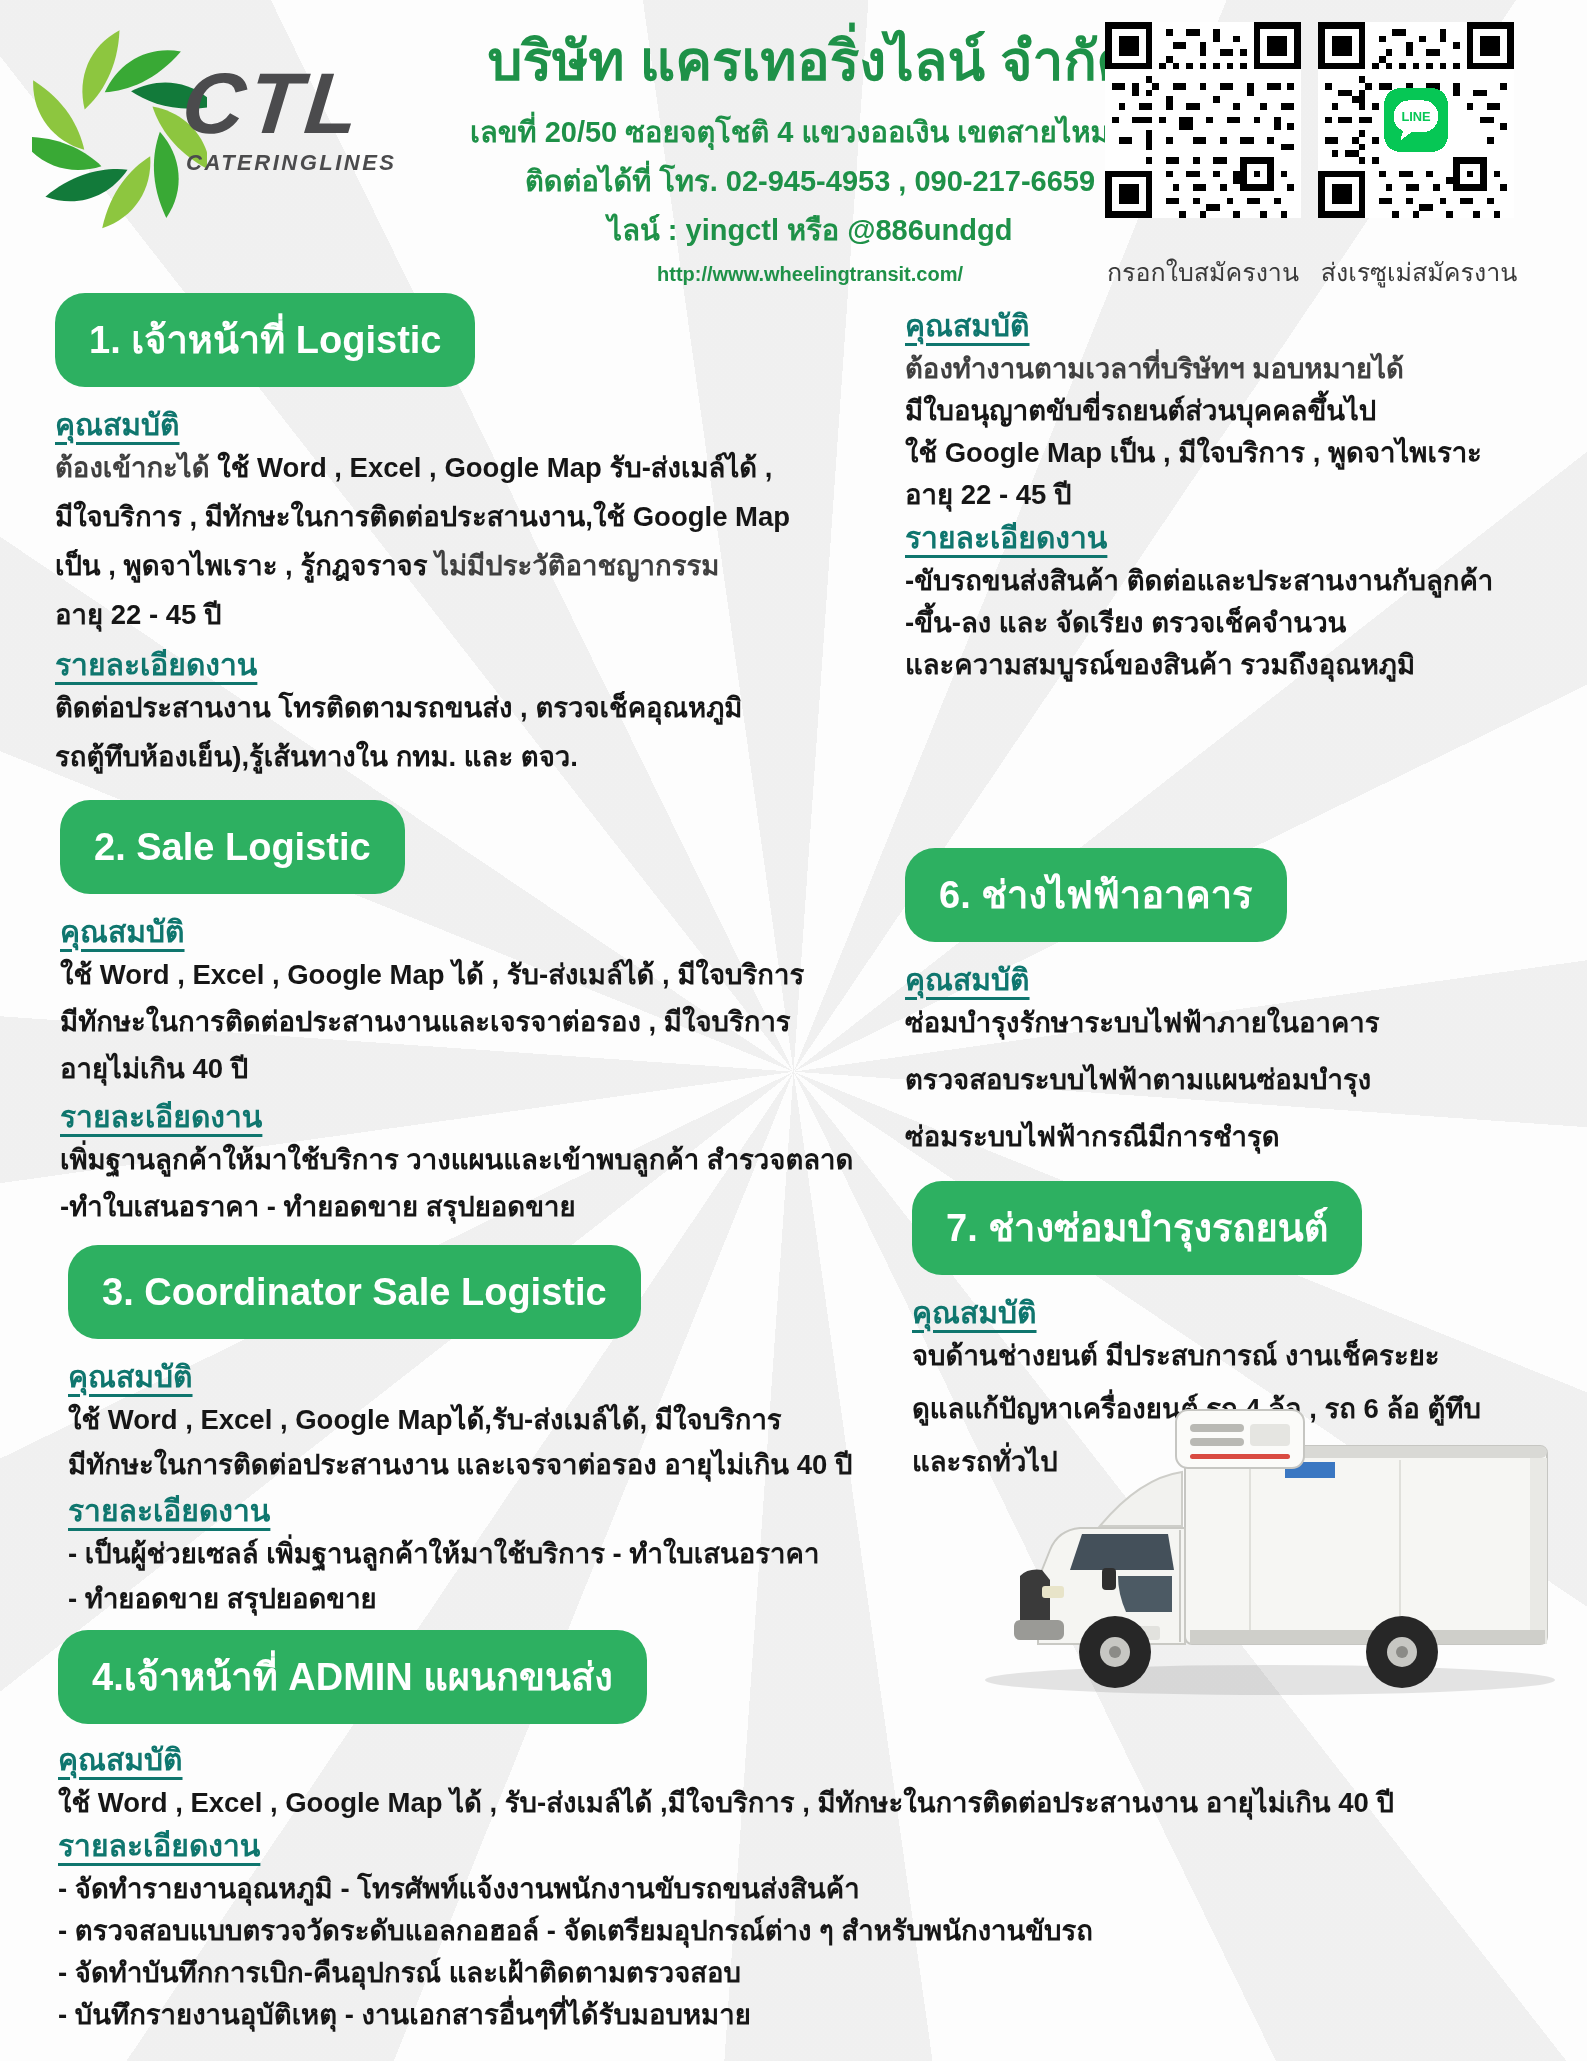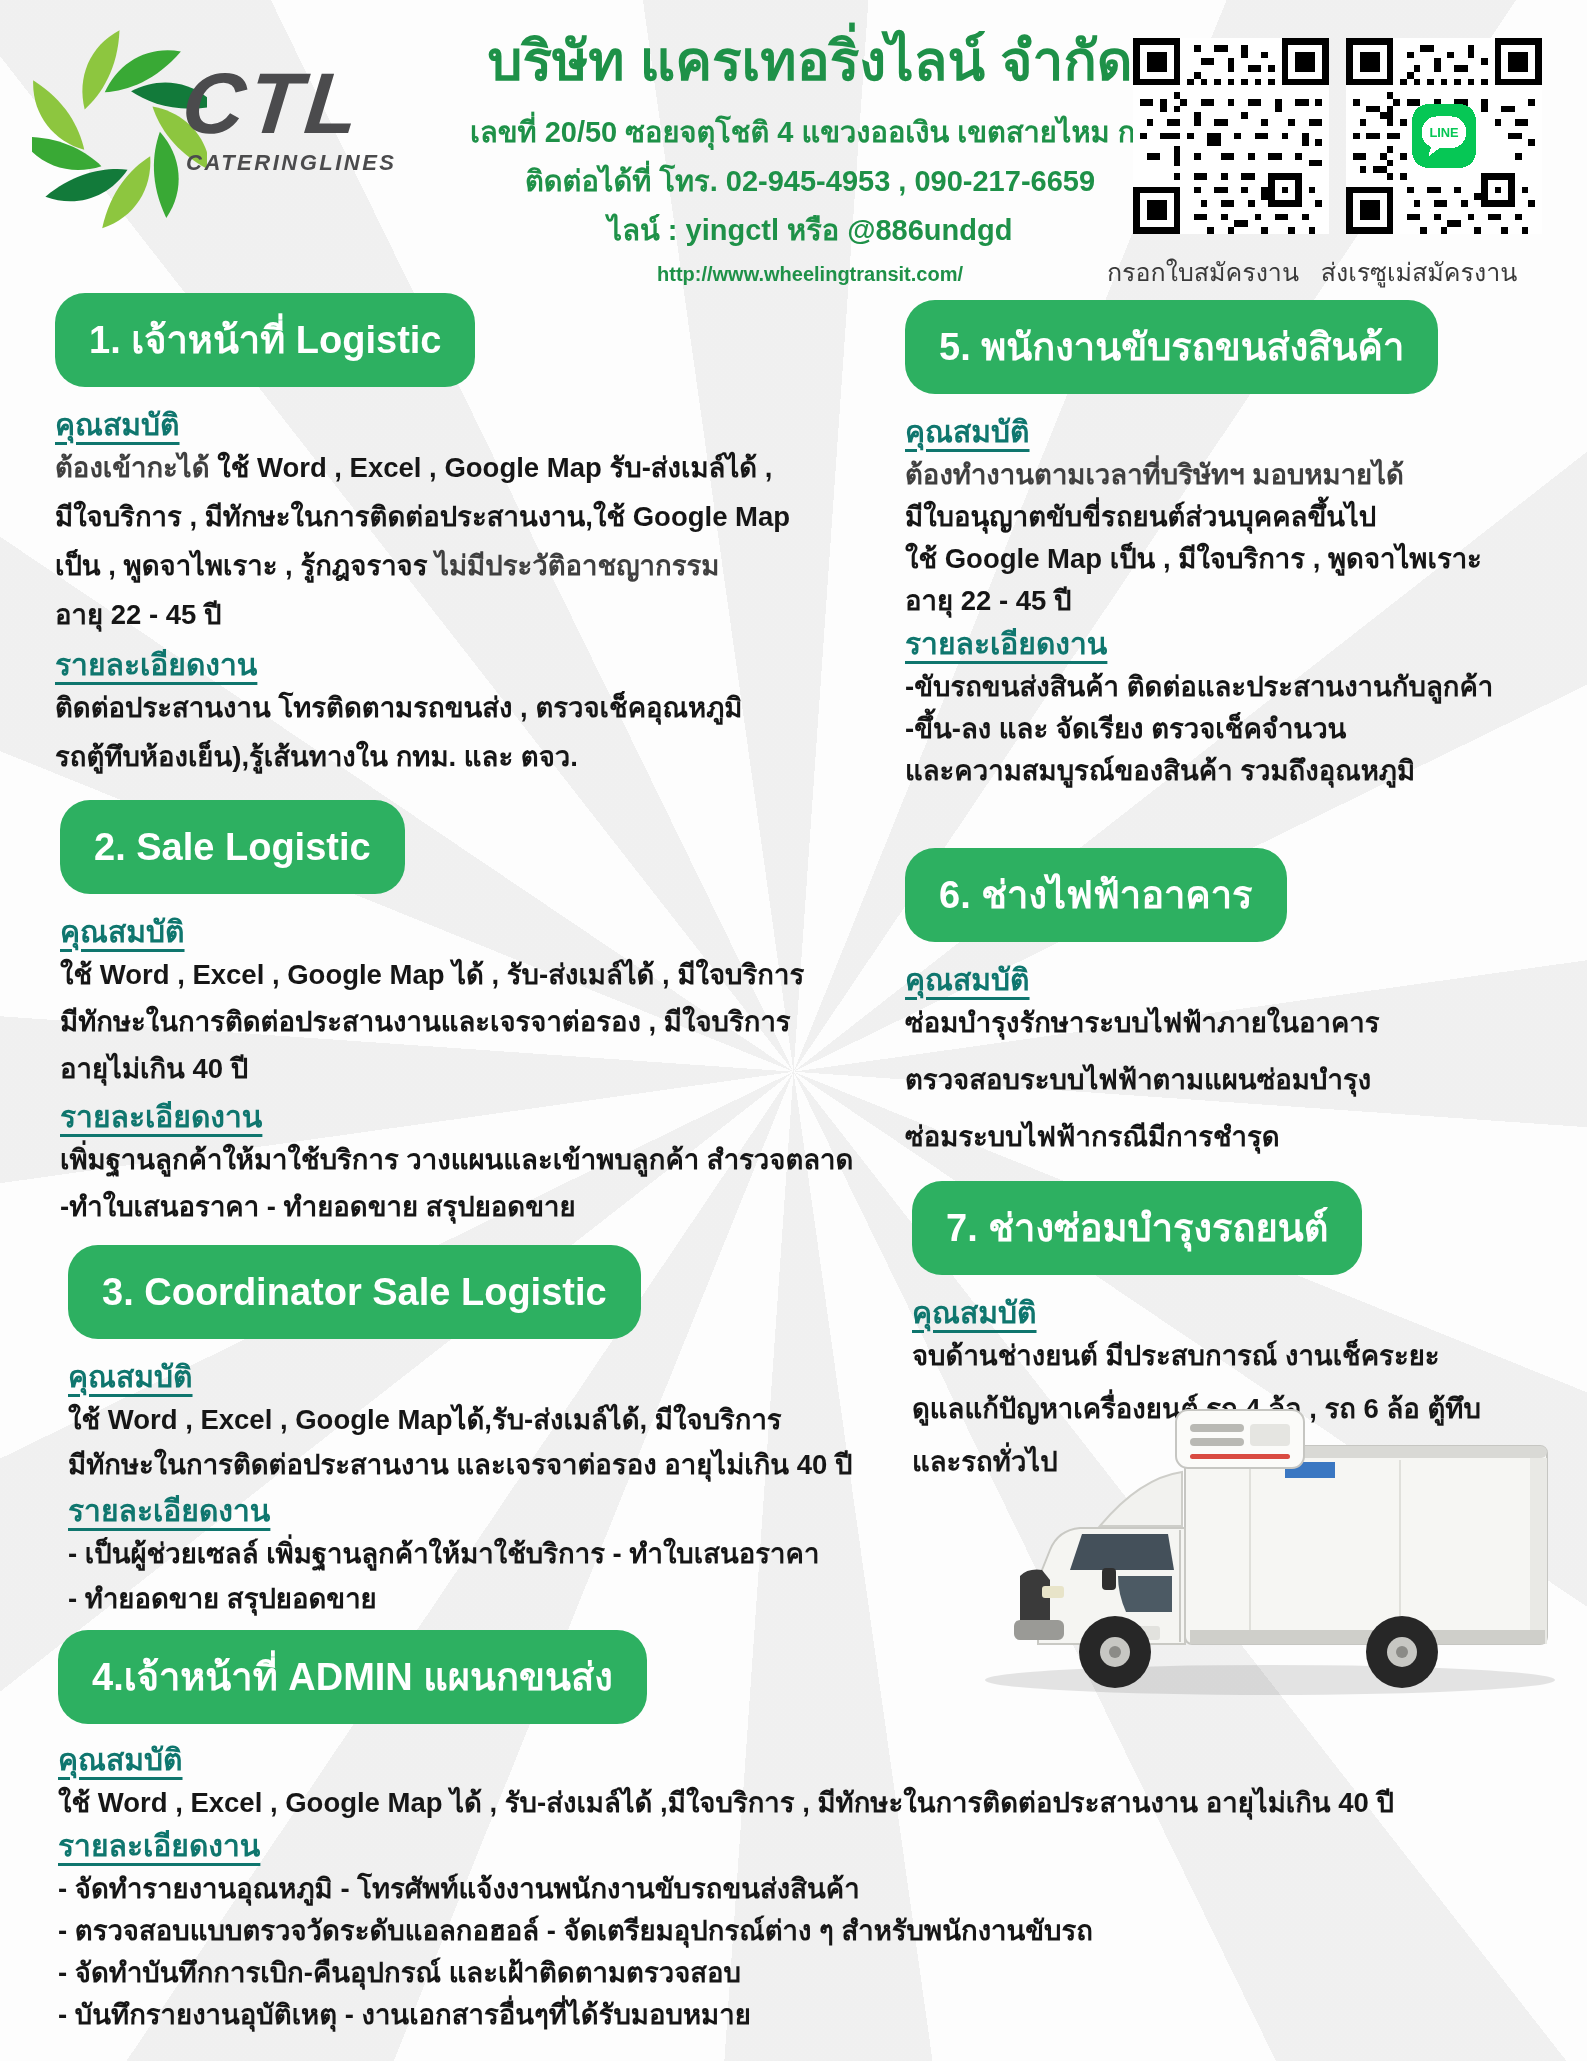--- a/index.html
+++ b/index.html
@@ -14,21 +14,21 @@
 
   
   .ctl-text{position:absolute;left:183px;top:60px;font-size:86px;font-weight:bold;font-style:italic;
     color:#4b4b4d;letter-spacing:4px;transform:skewX(-6deg);line-height:1;}
   .ctl-sub{position:absolute;left:186px;top:152px;font-size:22px;font-weight:bold;font-style:italic;
     color:#4b4b4d;letter-spacing:2.5px;line-height:1;}
   .header-text{position:absolute;left:470px;top:30px;width:680px;text-align:center;}
   .h-title{font-size:55px;font-weight:bold;color:#1e9148;white-space:nowrap;margin:0 0 22px 0;line-height:1.15;}
   .h-line{font-size:29px;font-weight:bold;color:#1e9148;white-space:nowrap;margin:0 0 14px 0;line-height:1.2;}
   .h-url{font-size:20px;font-weight:bold;color:#1e9148;white-space:nowrap;margin:0;line-height:1.2;}
-  .qr{position:absolute;top:38px;width:196px;height:196px;background:#a21caf;margin-left:28px;}
+  .qr{position:absolute;top:22px;width:196px;height:196px;background:#a21caf;}
   .qr svg{width:100%;height:100%;display:block;}
   .qr-cap{position:absolute;top:252px;font-size:25px;color:#3a3a3a;text-align:center;white-space:nowrap;}
 
   
   .job{position:absolute;}
   .badge{display:inline-flex;align-items:center;background:#2db061;border-radius:30px;
     height:94px;padding:12px 34px;margin-bottom:12px;box-sizing:border-box;}
   .badge span{color:#ffffff;font-size:38px;font-weight:bold;white-space:nowrap;line-height:1;}
   .subhead{display:block;width:-moz-fit-content;width:fit-content;margin:8px 0;
     font-size:30px;font-weight:bold;color:#0f766e;line-height:1.2;
@@ -175,23 +175,20 @@
   <div class="subhead">คุณสมบัติ</div>
   <div class="line"><span>ใช้ Word , Excel , Google Map ได้ , รับ-ส่งเมล์ได้ ,มีใจบริการ , มีทักษะในการติดต่อประสานงาน อายุไม่เกิน 40 ปี</span></div>
   <div class="subhead">รายละเอียดงาน</div>
   <div class="line"><span>- จัดทำรายงานอุณหภูมิ - โทรศัพท์แจ้งงานพนักงานขับรถขนส่งสินค้า</span></div>
   <div class="line"><span>- ตรวจสอบแบบตรวจวัดระดับแอลกอฮอล์ - จัดเตรียมอุปกรณ์ต่าง ๆ สำหรับพนักงานขับรถ</span></div>
   <div class="line"><span>- จัดทำบันทึกการเบิก-คืนอุปกรณ์ และเฝ้าติดตามตรวจสอบ</span></div>
   <div class="line"><span>- บันทึกรายงานอุบัติเหตุ - งานเอกสารอื่นๆที่ได้รับมอบหมาย</span></div>
 </section>
 
 <section class="job" id="job5">
-  <div class="badge" style="min-width:458px;">
-    <span>5. พนักงานขับรถขนส่งสินค้า</span>
-  </div>
   <div class="subhead">คุณสมบัติ</div>
   <div class="line"><span class="red">ต้องทำงานตามเวลาที่บริษัทฯ มอบหมายได้</span></div>
   <div class="line"><span>มีใบอนุญาตขับขี่รถยนต์ส่วนบุคคลขึ้นไป</span></div>
   <div class="line"><span>ใช้ Google Map เป็น , มีใจบริการ , พูดจาไพเราะ</span></div>
   <div class="line"><span>อายุ 22 - 45 ปี</span></div>
   <div class="subhead">รายละเอียดงาน</div>
   <div class="line"><span>-ขับรถขนส่งสินค้า ติดต่อและประสานงานกับลูกค้า</span></div>
   <div class="line"><span>-ขึ้น-ลง และ จัดเรียง ตรวจเช็คจำนวน</span></div>
   <div class="line"><span>และความสมบูรณ์ของสินค้า รวมถึงอุณหภูมิ</span></div>
 </section>

